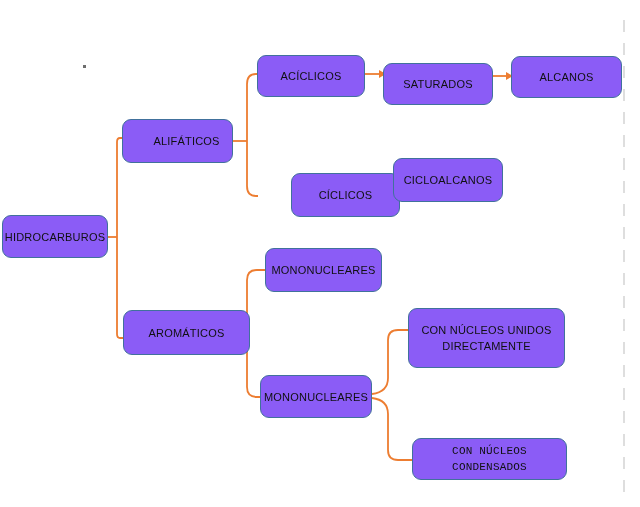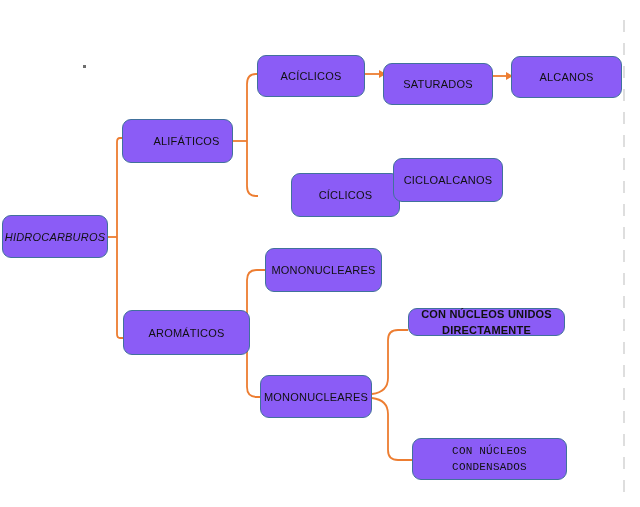--- a/index.html
+++ b/index.html
@@ -24,31 +24,31 @@
     color:#101010;
     font-size:11px;
     letter-spacing:.2px;
     text-align:center;
   }
   .node .lbl{
     white-space:pre-line;
     line-height:16px;
     padding:0 4px;
   }
-  #n-hidrocarburos{left:2px;top:215px;width:106px;height:43px;font-style:italic;}
+  #n-hidrocarburos{left:2px;top:215px;width:106px;height:43px;}
   #n-alifaticos{left:122px;top:119px;width:111px;height:44px;padding-left:18px;}
   #n-aromaticos{left:123px;top:310px;width:127px;height:45px;}
   #n-aciclicos{left:257px;top:55px;width:108px;height:42px;}
   #n-ciclicos{left:258px;top:173px;width:109px;height:44px;margin-left:33px;}
   #n-saturados{left:383px;top:55px;width:110px;height:42px;margin-top:8px;}
   #n-alcanos{left:511px;top:56px;width:111px;height:42px;}
   #n-cicloalcanos{left:393px;top:158px;width:110px;height:44px;}
   #n-mononucleares{left:265px;top:248px;width:117px;height:44px;}
   #n-polinucleares{left:260px;top:375px;width:112px;height:43px;}
-  #n-nucleos-unidos{left:408px;top:308px;width:157px;height:28px;font-weight:bold;}
+  #n-nucleos-unidos{left:408px;top:308px;width:157px;height:60px;}
   #n-nucleos-condensados{left:412px;top:438px;width:155px;height:42px;font-family:Liberation Mono, monospace;}
   .stray-dot{
     position:absolute;left:83px;top:65px;width:3px;height:3px;
     background:#6e6e6e;
   }
 </style>
 </head>
 <body>
 
 <div id="canvas">

